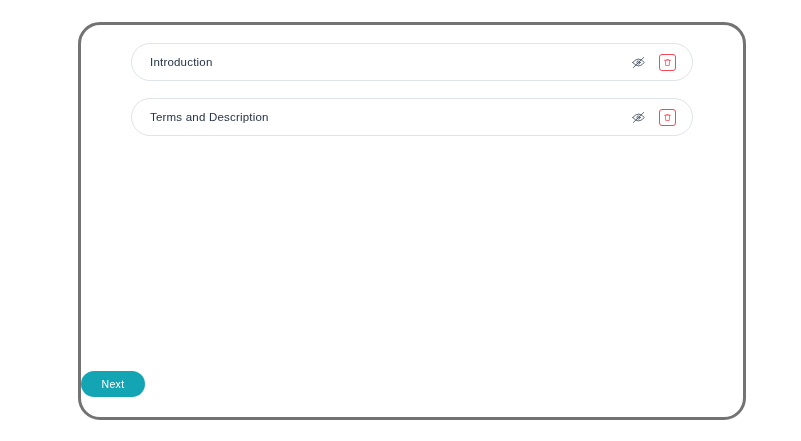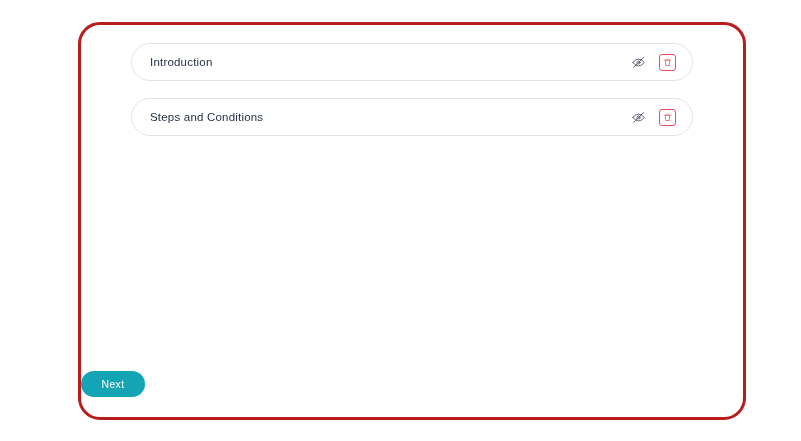--- a/index.html
+++ b/index.html
@@ -19,21 +19,21 @@
     height: 441px;
     background: #ffffff;
   }
   .panel {
     position: absolute;
     left: 78px;
     top: 22px;
     width: 668px;
     height: 398px;
     box-sizing: border-box;
-    border: 3px solid #b91c1c;
+    border: 3px solid #737373;
     border-radius: 22px;
     background: #ffffff;
   }
   .panel-inner {
     position: absolute;
     left: 50px;
     top: 18px;
     right: 50px;
     bottom: 18px;
   }
@@ -132,21 +132,21 @@
                 <path d="M3.2 3.2 L3.6 10 L8.4 10 L8.8 3.2"></path>
                 <line x1="5" y1="2" x2="7" y2="2"></line>
               </svg>
             </span>
           </button>
         </span>
       </div>
 
 
       <div class="section-row">
-        <span class="section-label">Steps and Conditions</span>
+        <span class="section-label">Terms and Description</span>
         <span class="row-actions">
           <button class="icon-btn" aria-label="hide">
             <svg width="15" height="15" viewBox="0 0 20 20" fill="none" stroke="#4a5568" stroke-width="1.2" stroke-linecap="round">
               <path d="M2.5 10s3-4.5 7.5-4.5S17.5 10 17.5 10s-3 4.5-7.5 4.5S2.5 10 2.5 10z"></path>
               <circle cx="10" cy="10" r="2.1"></circle>
               <line x1="3.2" y1="16.6" x2="16.8" y2="3.4"></line>
             </svg>
           </button>
           <button class="icon-btn" aria-label="delete">
             <span class="trash-box">

